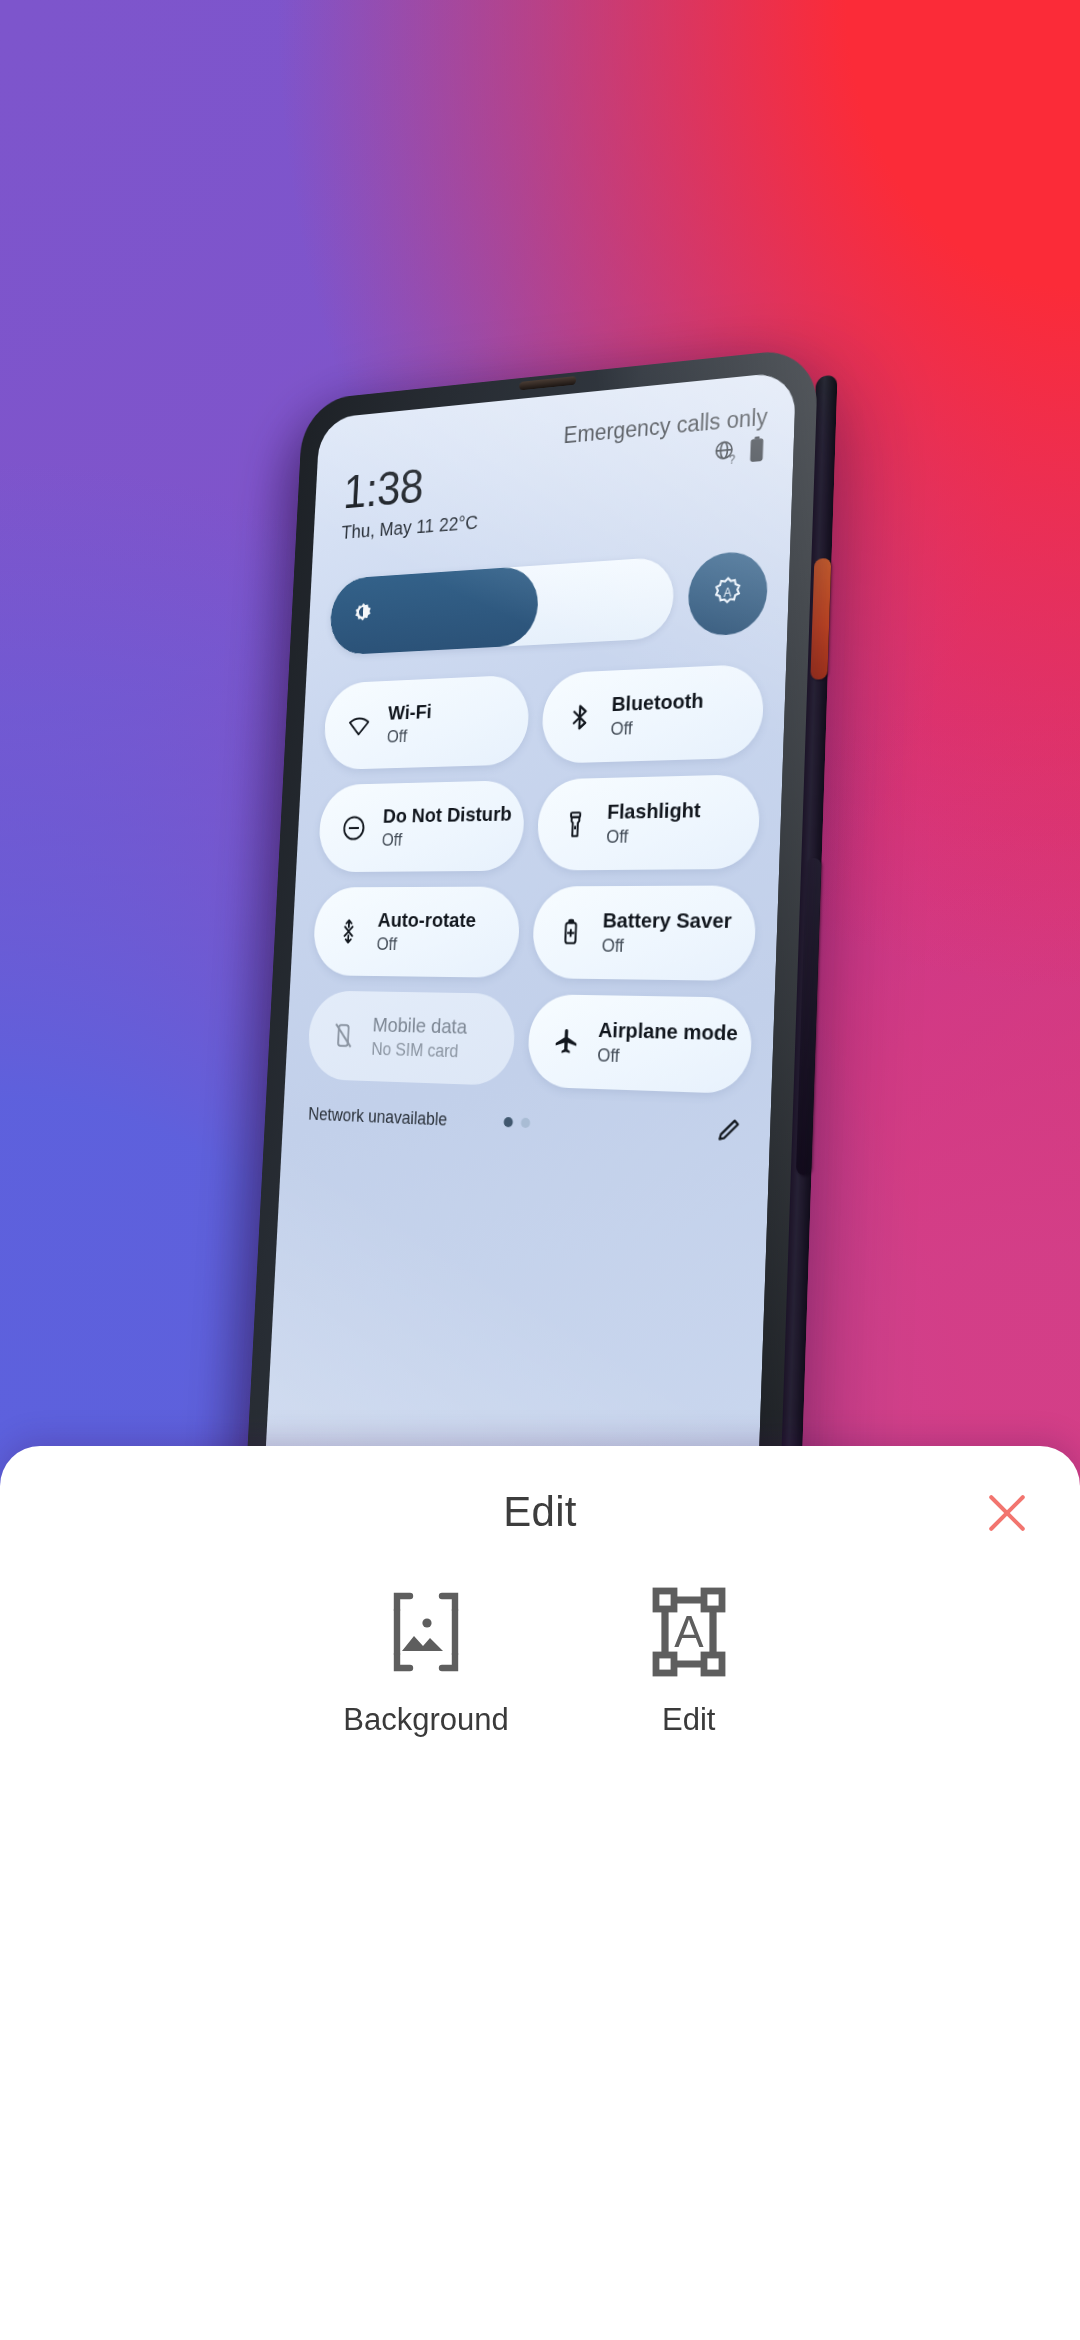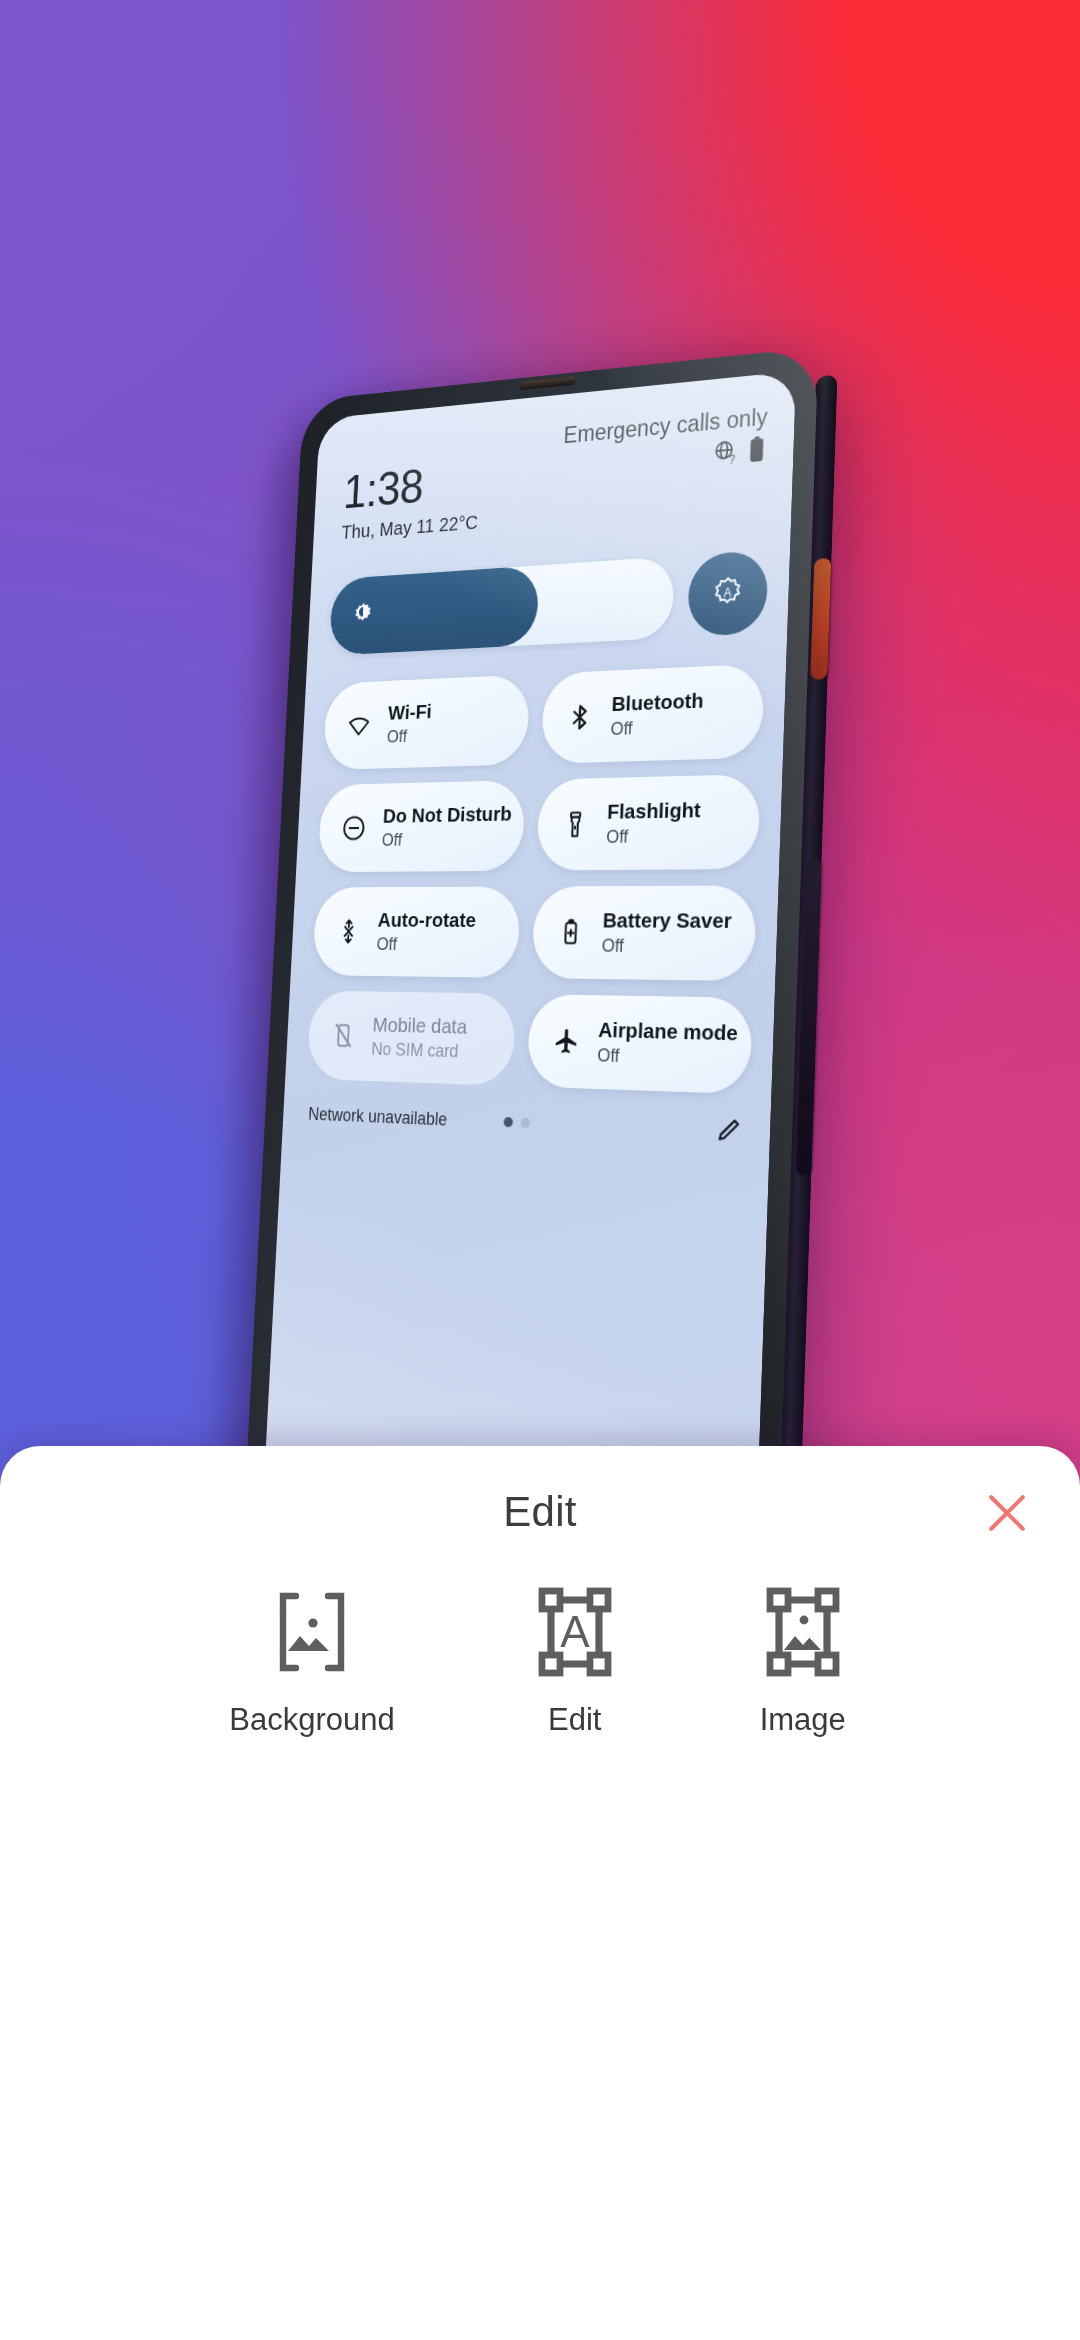--- a/index.html
+++ b/index.html
@@ -444,31 +444,17 @@
             <rect x="7.5" y="3.5" width="9" height="9" fill="#ffffff" stroke="#5e5e5e" stroke-width="3.4"></rect>
             <rect x="31.5" y="3.5" width="9" height="9" fill="#ffffff" stroke="#5e5e5e" stroke-width="3.4"></rect>
             <rect x="7.5" y="35.5" width="9" height="9" fill="#ffffff" stroke="#5e5e5e" stroke-width="3.4"></rect>
             <rect x="31.5" y="35.5" width="9" height="9" fill="#ffffff" stroke="#5e5e5e" stroke-width="3.4"></rect>
             <text x="24" y="31.5" font-size="22" text-anchor="middle" fill="#5e5e5e" stroke="none" font-family="Liberation Sans, sans-serif">A</text>
           </svg>
         </span>
         <span class="edit-action-label">Edit</span>
       </div>
 
-      <div class="edit-action">
-        <span>
-          <svg width="96" height="96" viewBox="0 0 48 48" fill="none" stroke="#5e5e5e" stroke-width="3.6">
-            <path d="M12 8h24M12 40h24M12 8v32M36 8v32"></path>
-            <rect x="7.5" y="3.5" width="9" height="9" fill="#ffffff" stroke="#5e5e5e" stroke-width="3.4"></rect>
-            <rect x="31.5" y="3.5" width="9" height="9" fill="#ffffff" stroke="#5e5e5e" stroke-width="3.4"></rect>
-            <rect x="7.5" y="35.5" width="9" height="9" fill="#ffffff" stroke="#5e5e5e" stroke-width="3.4"></rect>
-            <rect x="31.5" y="35.5" width="9" height="9" fill="#ffffff" stroke="#5e5e5e" stroke-width="3.4"></rect>
-            <circle cx="24.5" cy="18" r="2.2" fill="#5e5e5e" stroke="none"></circle>
-            <path d="M14.5 33l5.5-7 4 4.5 3.2-3.6 5.8 6.1z" fill="#5e5e5e" stroke="none"></path>
-          </svg>
-        </span>
-        <span class="edit-action-label">Image</span>
-      </div>
 
     </div>
   </div>
 
 </div>
 
 </body></html>

